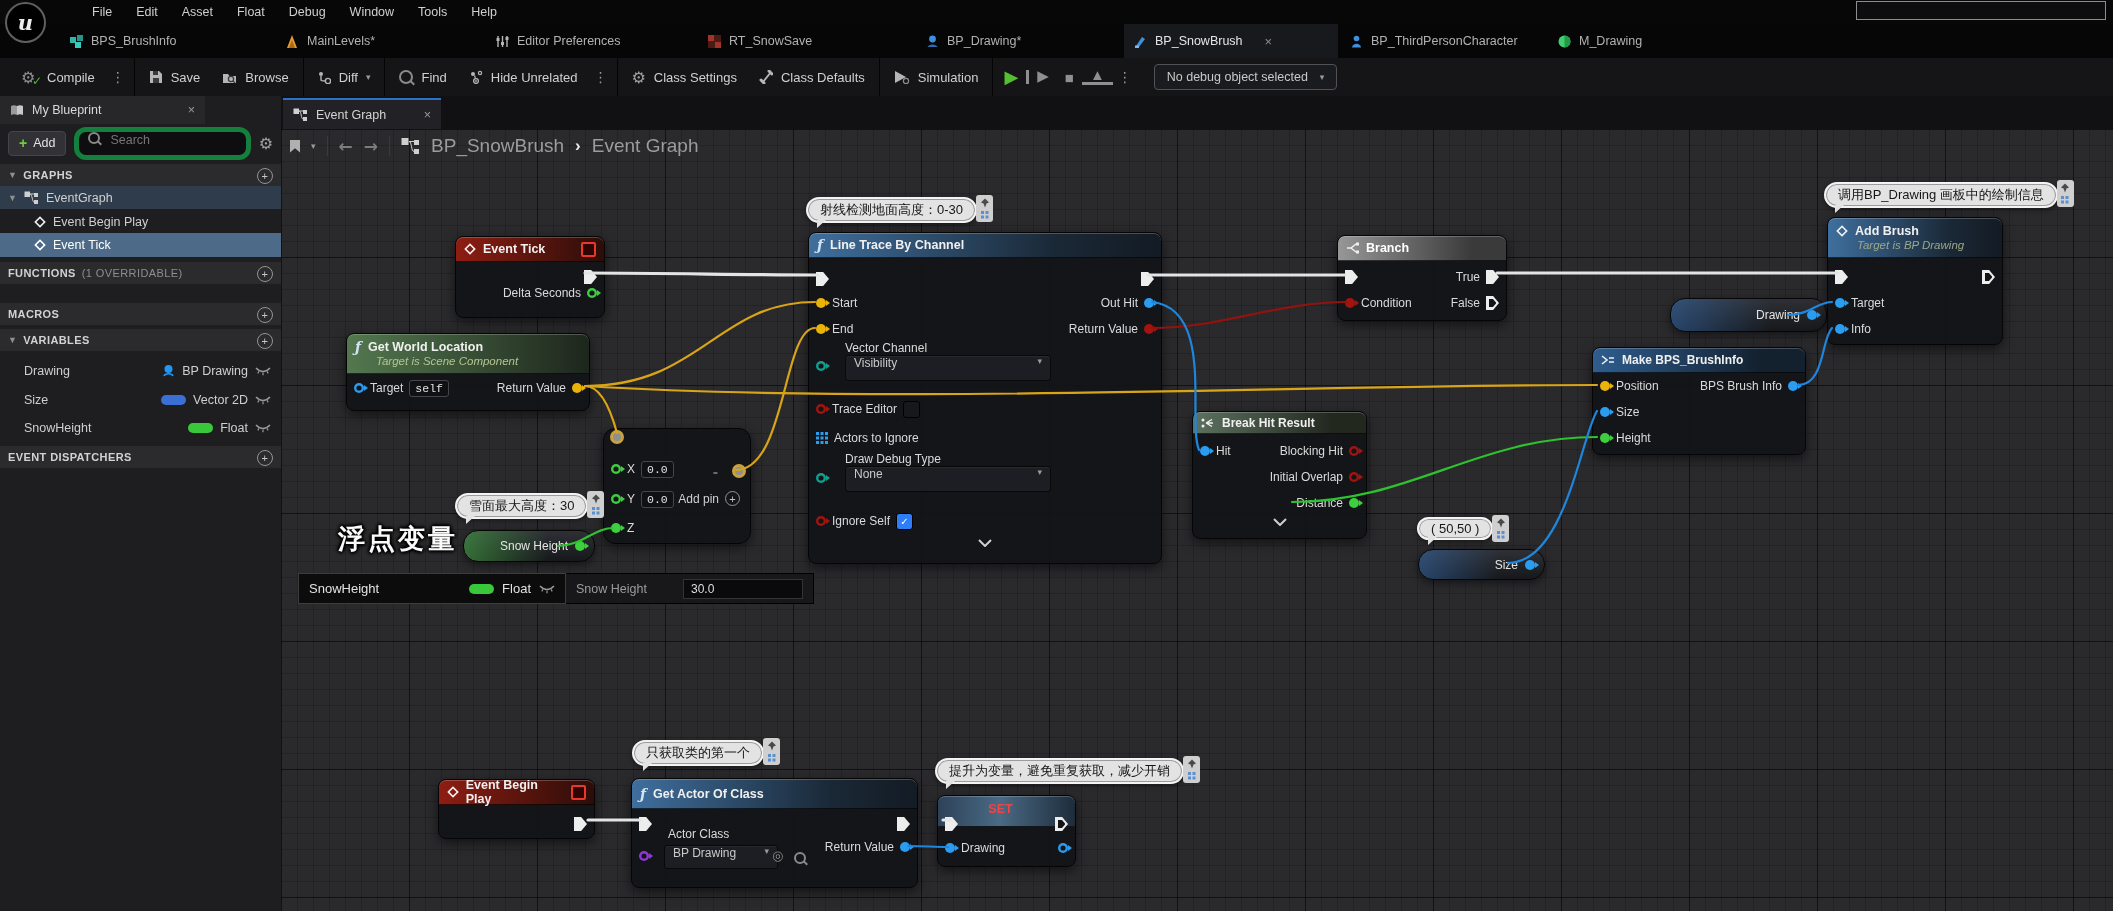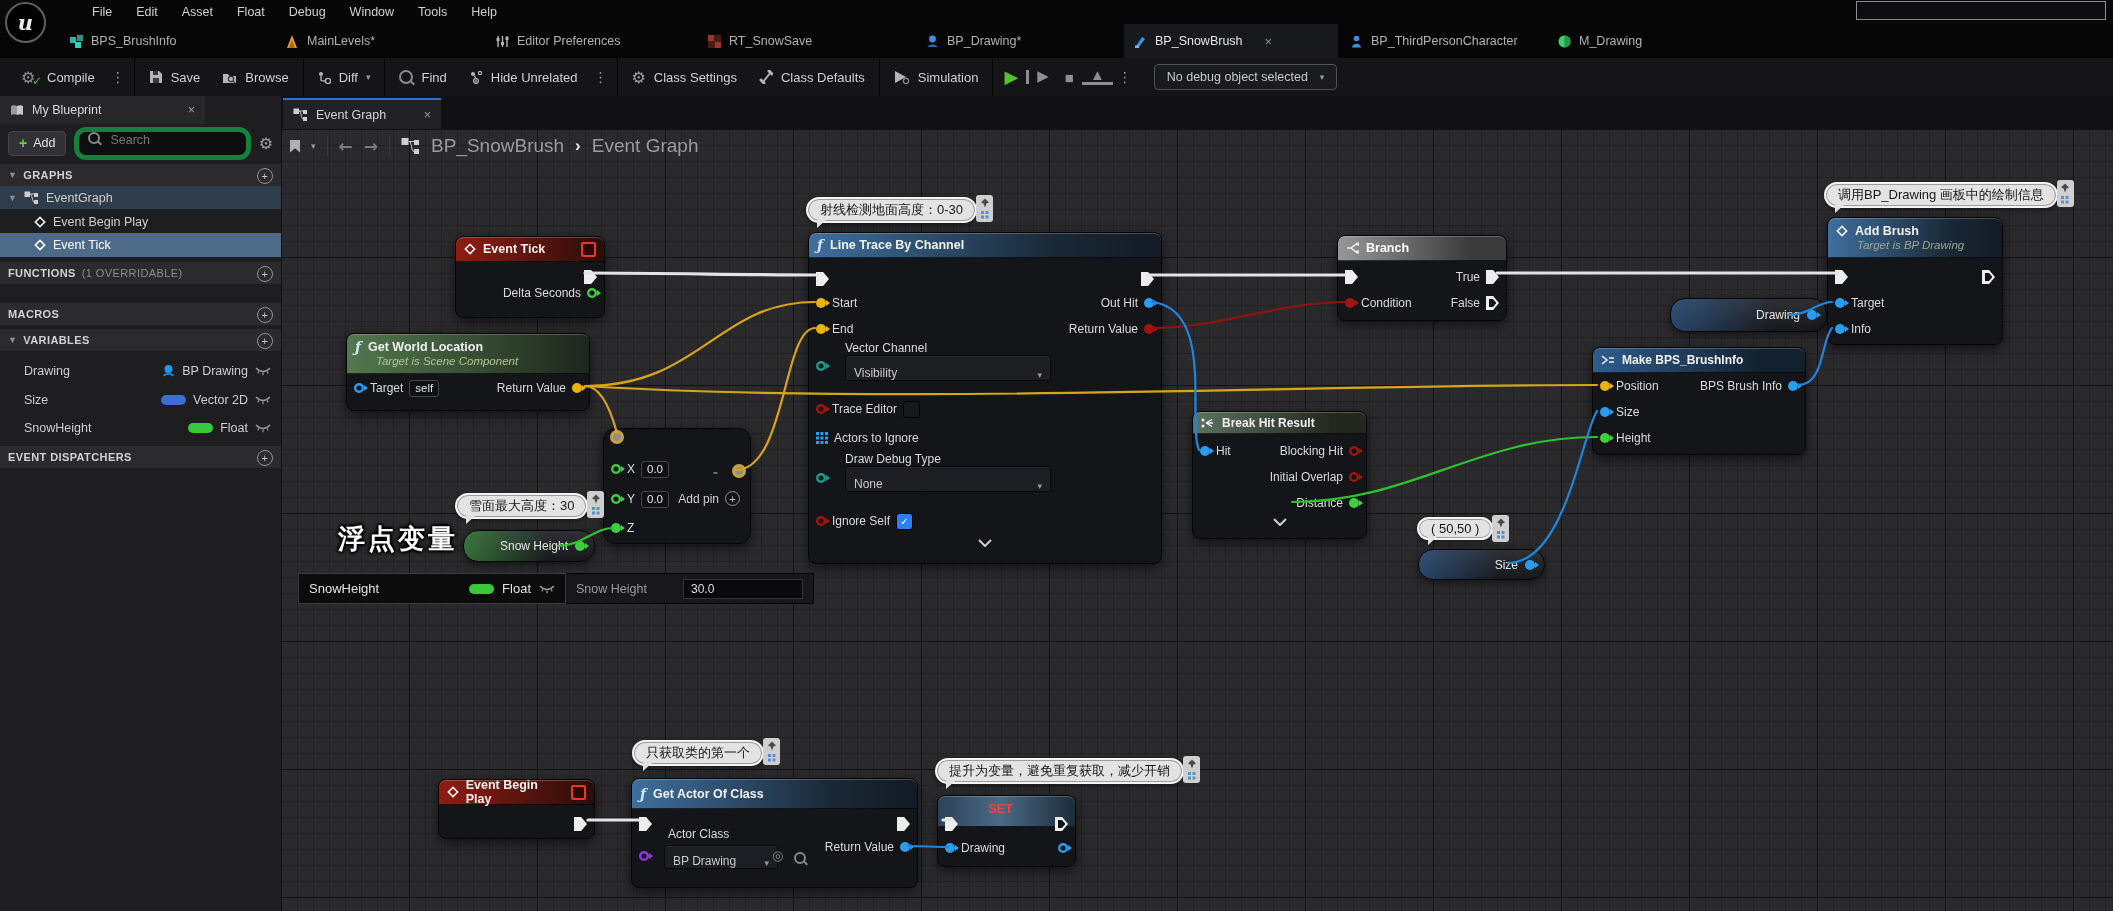--- a/index.html
+++ b/index.html
@@ -94,23 +94,23 @@
   .pin.h{box-shadow:inset 0 0 0 2.4px var(--pc);}
   .pin::after{content:'';position:absolute;left:10px;top:2px;border-left:4px solid var(--pc);border-top:3px solid transparent;border-bottom:3px solid transparent;}
   .c-vec{--pc:#eab308;} .c-obj{--pc:#2a9df0;} .c-bool{--pc:#a21410;} .c-float{--pc:#3ecf3e;}
   .c-teal{--pc:#11a08f;} .c-purple{--pc:#9137d8;}
   .epin{width:13px;height:14px;position:relative;flex:none;}
   .epin::before{content:'';position:absolute;inset:0;background:#ededed;clip-path:polygon(0 0,55% 0,100% 50%,55% 100%,0 100%);}
   .epin.h::after{content:'';position:absolute;inset:2.6px;background:#131418;clip-path:polygon(0 0,50% 0,100% 50%,50% 100%,0 100%);}
   .vring{width:14px;height:14px;border-radius:50%;background:#8f8f8f;border:3px solid #c9a23d;box-sizing:border-box;flex:none;}
   .cb{width:15px;height:15px;border-radius:3px;background:#17181c;border:1px solid #000;flex:none;display:flex;align-items:center;justify-content:center;font-size:10px;color:#fff;font-family:"DejaVu Sans",sans-serif;}
   .cb.on{background:#2e7ef7;}
-  .dd{height:24px;background:#1d1e23;border:1px solid #08080a;border-radius:3px;display:flex;align-items:flex-end;justify-content:space-between;
+  .dd{height:24px;background:#1d1e23;border:1px solid #08080a;border-radius:3px;display:flex;align-items:flex-start;justify-content:space-between;
       padding:0 8px;font-size:12px;color:#c9c9c9;box-shadow:inset 0 1px 0 rgba(255,255,255,.05);position:absolute;}
-  .vbox{height:17px;min-width:28px;background:#101114;border:1px solid #45464c;border-radius:3px;font-size:11.5px;color:#e2e2e2;display:flex;align-items:center;padding:0 5px;box-sizing:border-box;}
+  .vbox{height:17px;min-width:28px;background:#101114;border:1px solid #45464c;border-radius:3px;font-size:11.5px;color:#e2e2e2;display:flex;align-items:center;padding:0 5px;box-sizing:border-box;font-family:Liberation Mono, monospace;}
   .chevn{position:absolute;left:50%;transform:translateX(-50%);}
   .getter{position:absolute;height:30px;border-radius:15px;background:linear-gradient(180deg,#2e3035,#17181b);border:1px solid #060606;
           display:flex;align-items:center;justify-content:flex-end;gap:7px;padding:0 9px 0 18px;font-size:12px;color:#e4e4e4;z-index:2;box-shadow:0 3px 8px rgba(0,0,0,.5);}
   .g-green{background:linear-gradient(90deg,rgba(74,178,74,.55),rgba(0,0,0,0) 65%),linear-gradient(180deg,#2e3035,#17181b);}
   .g-blue{background:linear-gradient(90deg,rgba(58,122,200,.45),rgba(0,0,0,0) 65%),linear-gradient(180deg,#2e3035,#17181b);}
   .set-head{position:absolute;left:0;top:0;right:0;height:30px;border-radius:7px 7px 0 0;
             background:linear-gradient(90deg,#2c4258,#4a6a85 45%,#1e2c3a);box-shadow:inset 0 1px 0 rgba(255,255,255,.2);}
   .set-title{position:absolute;left:0;right:12px;top:6px;text-align:center;font-size:12.5px;font-weight:bold;color:#ef4444;}
   
   .cmt{position:absolute;z-index:4;background:#e3e3e3;border:2px solid #f3f3f3;border-radius:14px;padding:2px 12px;

